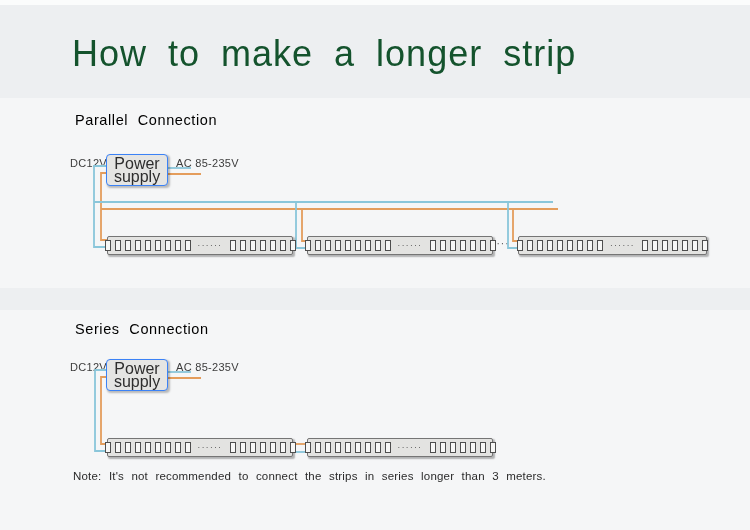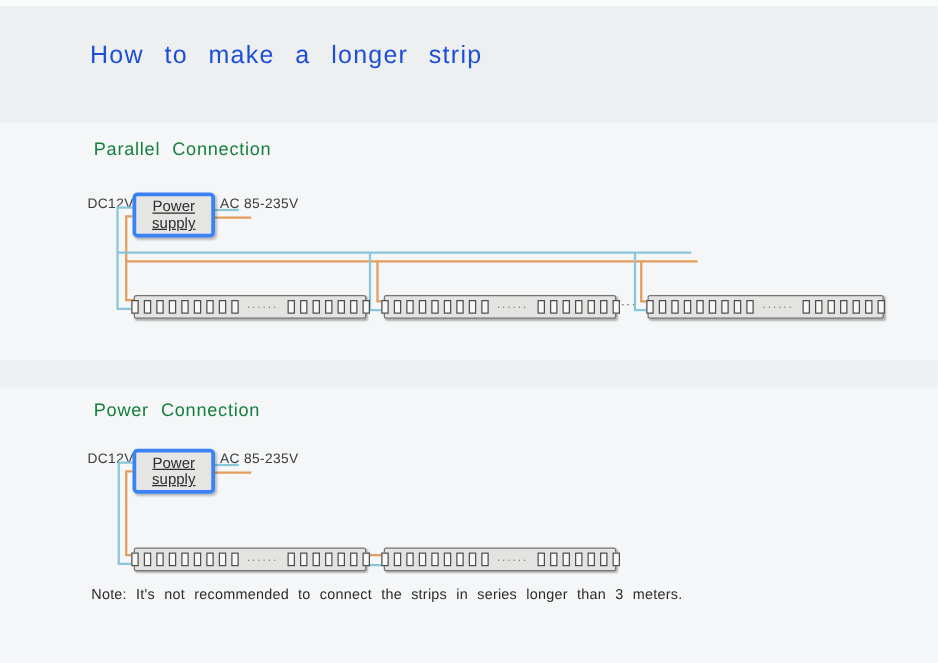--- a/index.html
+++ b/index.html
@@ -7,31 +7,31 @@
     width:750px;height:530px;position:relative;overflow:hidden;
     background:var(--page,#f5f6f7);
     font-family:"Liberation Sans","DejaVu Sans",sans-serif;
   }
   .abs{position:absolute;}
   .top-sliver{left:0;top:0;width:750px;height:5px;background:#fbfcfc;}
   .band{left:0;width:750px;background:var(--band,#edeff1);}
   #title-band{top:5px;height:93px;}
   #mid-band{top:288px;height:22px;}
   .page-title{
-    left:72px;top:33px;font-size:20px;color:#1d4ed8;
+    left:72px;top:33px;font-size:36px;color:#14532d;
     letter-spacing:1px;word-spacing:10px;white-space:nowrap;
   }
   .section-heading{
-    font-size:14.5px;color:#15803d;letter-spacing:.6px;word-spacing:5px;white-space:nowrap;
+    font-size:14.5px;color:#000000;letter-spacing:.6px;word-spacing:5px;white-space:nowrap;
   }
   .psu{
-    width:60px;height:30px;background:#e5e5e3;border:3px solid #3b82f6;border-radius:4px;
+    width:60px;height:30px;background:#e5e5e3;border:1px solid #3b82f6;border-radius:4px;
     box-shadow:1.5px 1.5px 2px rgba(0,0,0,.25);
     display:flex;align-items:center;justify-content:center;text-align:center;
-    font-size:12px;line-height:13px;color:#2d2d2d;white-space:pre-line;z-index:2;text-decoration:underline;
+    font-size:16px;line-height:13px;color:#2d2d2d;white-space:pre-line;z-index:2;
   }
   .wire-label{font-size:11px;color:#3c3c3c;letter-spacing:.3px;white-space:nowrap;}
   .strip{
     height:19px;background:#e3e3e1;border:1px solid #757575;border-radius:2px;
     box-shadow:1.2px 1.2px 1.5px rgba(0,0,0,.28);
     display:flex;align-items:center;justify-content:center;gap:7px;z-index:2;box-sizing:border-box;
   }
   .ledgroup{display:flex;gap:4px;}
   .led{width:6px;height:11px;border:1px solid #4e4e4e;background:#f7f7f6;box-sizing:border-box;}
   .strip-dots{font-size:8px;color:#4a4a4a;letter-spacing:1.5px;line-height:1;}
@@ -143,21 +143,21 @@
       <span class="led"></span>
       <span class="led"></span>
       <span class="led"></span>
       <span class="led"></span>
       <span class="led"></span>
       <span class="led"></span>
       <span class="led"></span>
     </div>
 </div>
 
-<div class="abs section-heading" style="left:75px;top:321px;">Power Connection</div>
+<div class="abs section-heading" style="left:75px;top:321px;">Series Connection</div>
 
 <div class="abs wire-label" style="left:70px;top:361px;width:34px;text-align:right;">DC12V</div>
 <div class="abs psu" style="left:106px;top:359px;">Power
 supply</div>
 <div class="abs wire-label" style="left:176px;top:361px;">AC 85-235V</div>
 
 <div class="abs strip" style="left:107px;top:438px;width:186px;">
   <div class="ledgroup">
       <span class="led"></span>
       <span class="led"></span>

